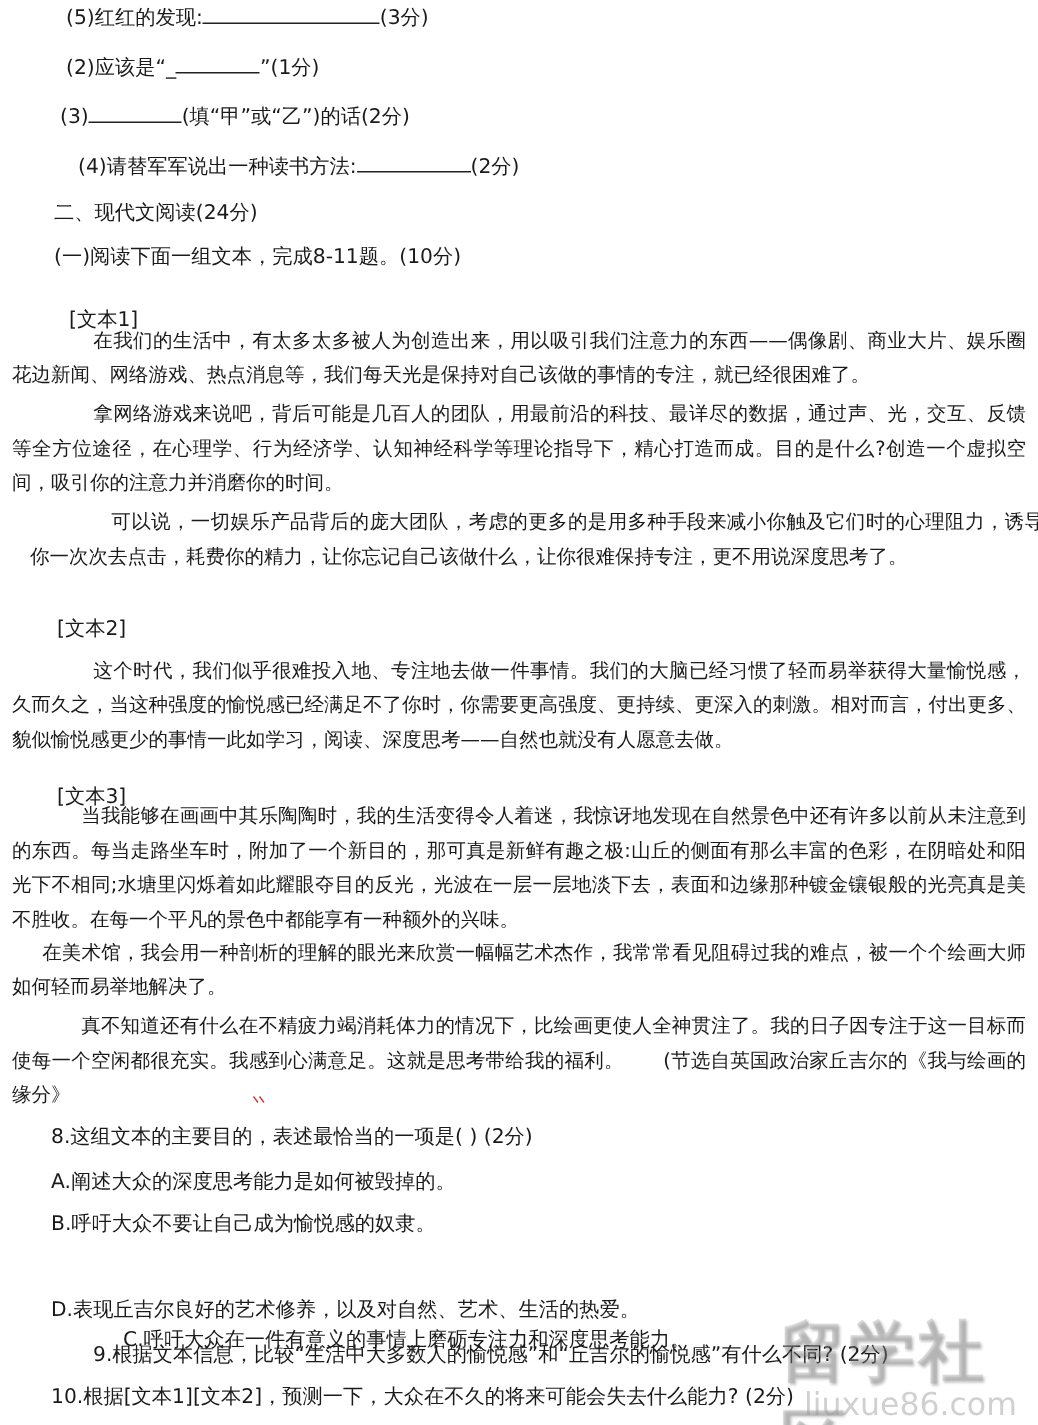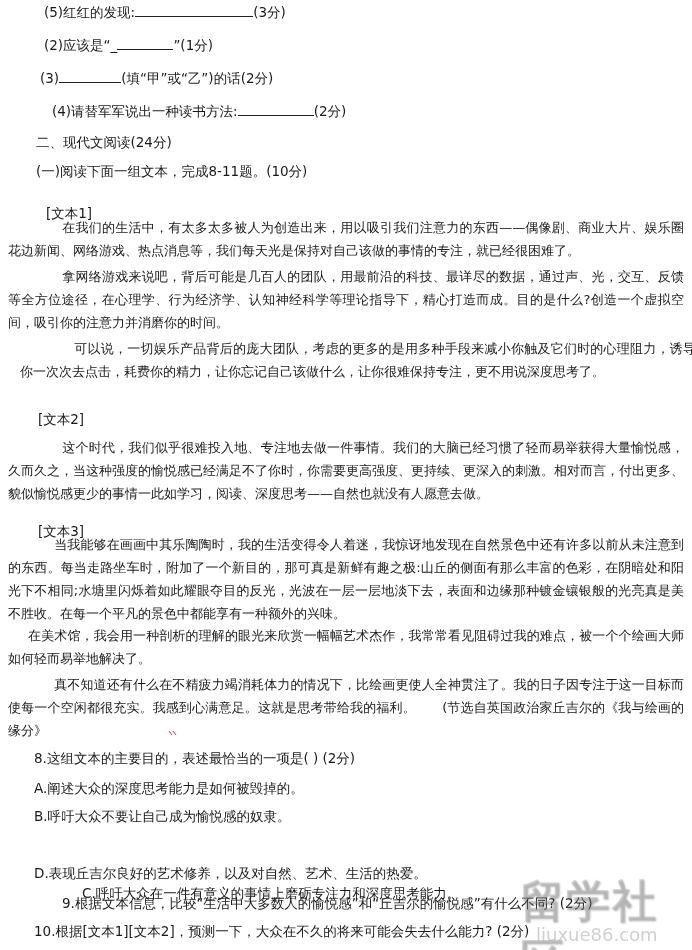--- a/index.html
+++ b/index.html
@@ -17,21 +17,21 @@
     position: absolute; left: 500px; top: 872px; width: 192px; height: 78px;
     pointer-events: none;
   }
   .wm-big {
     position: absolute; left: 20px; top: 0; font-size: 44px; font-weight: bold;
     color: rgba(160,160,160,0.35); letter-spacing: 2px;
     text-shadow: 1px 1px 2px rgba(0,0,0,0.25);
     font-family: "DejaVu Sans", sans-serif;
   }
   .wm-url {
-    position: absolute; left: 36px; top: 52px; font-size: 18px;
+    position: absolute; left: 36px; top: 52px; font-size: 21px;
     color: rgba(150,150,150,0.45);
     font-family: "DejaVu Sans", sans-serif;
   }
 </style>
 </head>
 <body>
 
 <div class="ln" style="left:44px; top:1px;">
   <span>(5)红红的发现:</span><span class="blank" style="width:118px;"></span><span>(3分)</span>
 </div>

